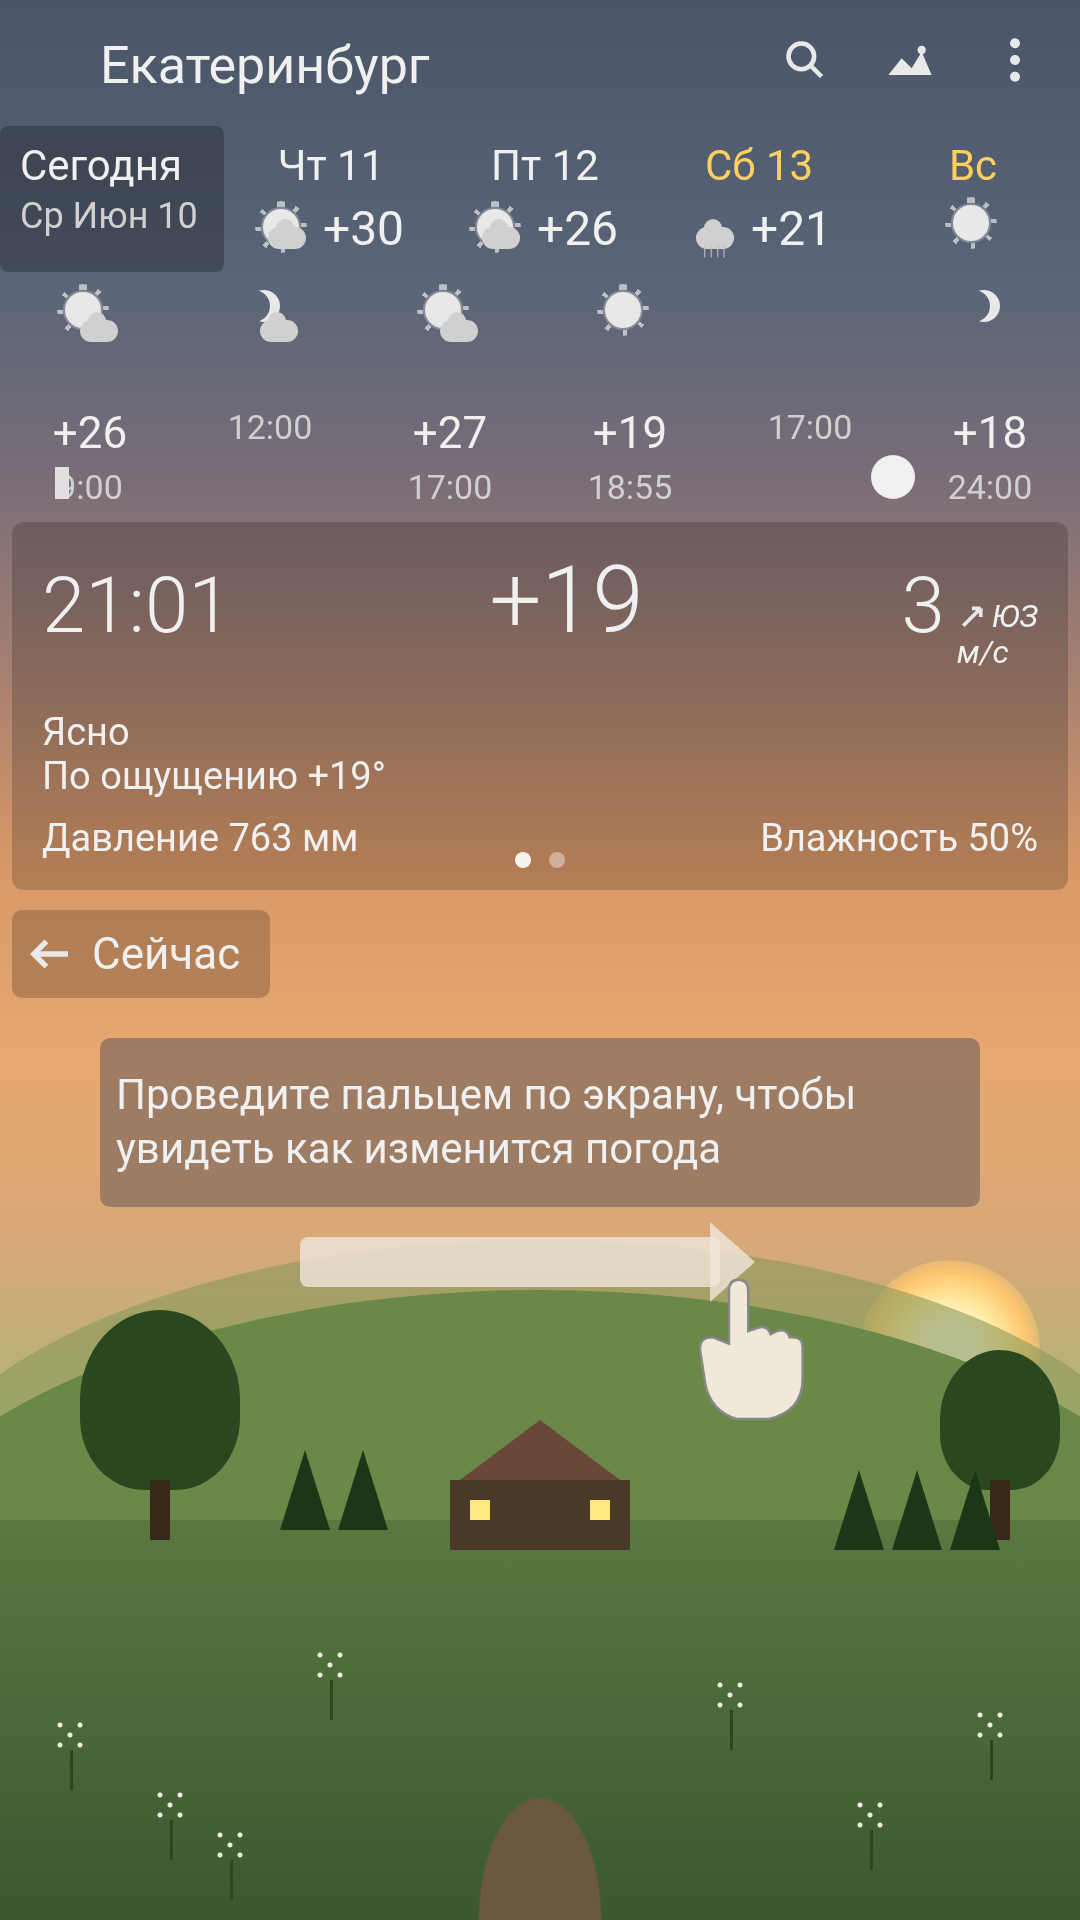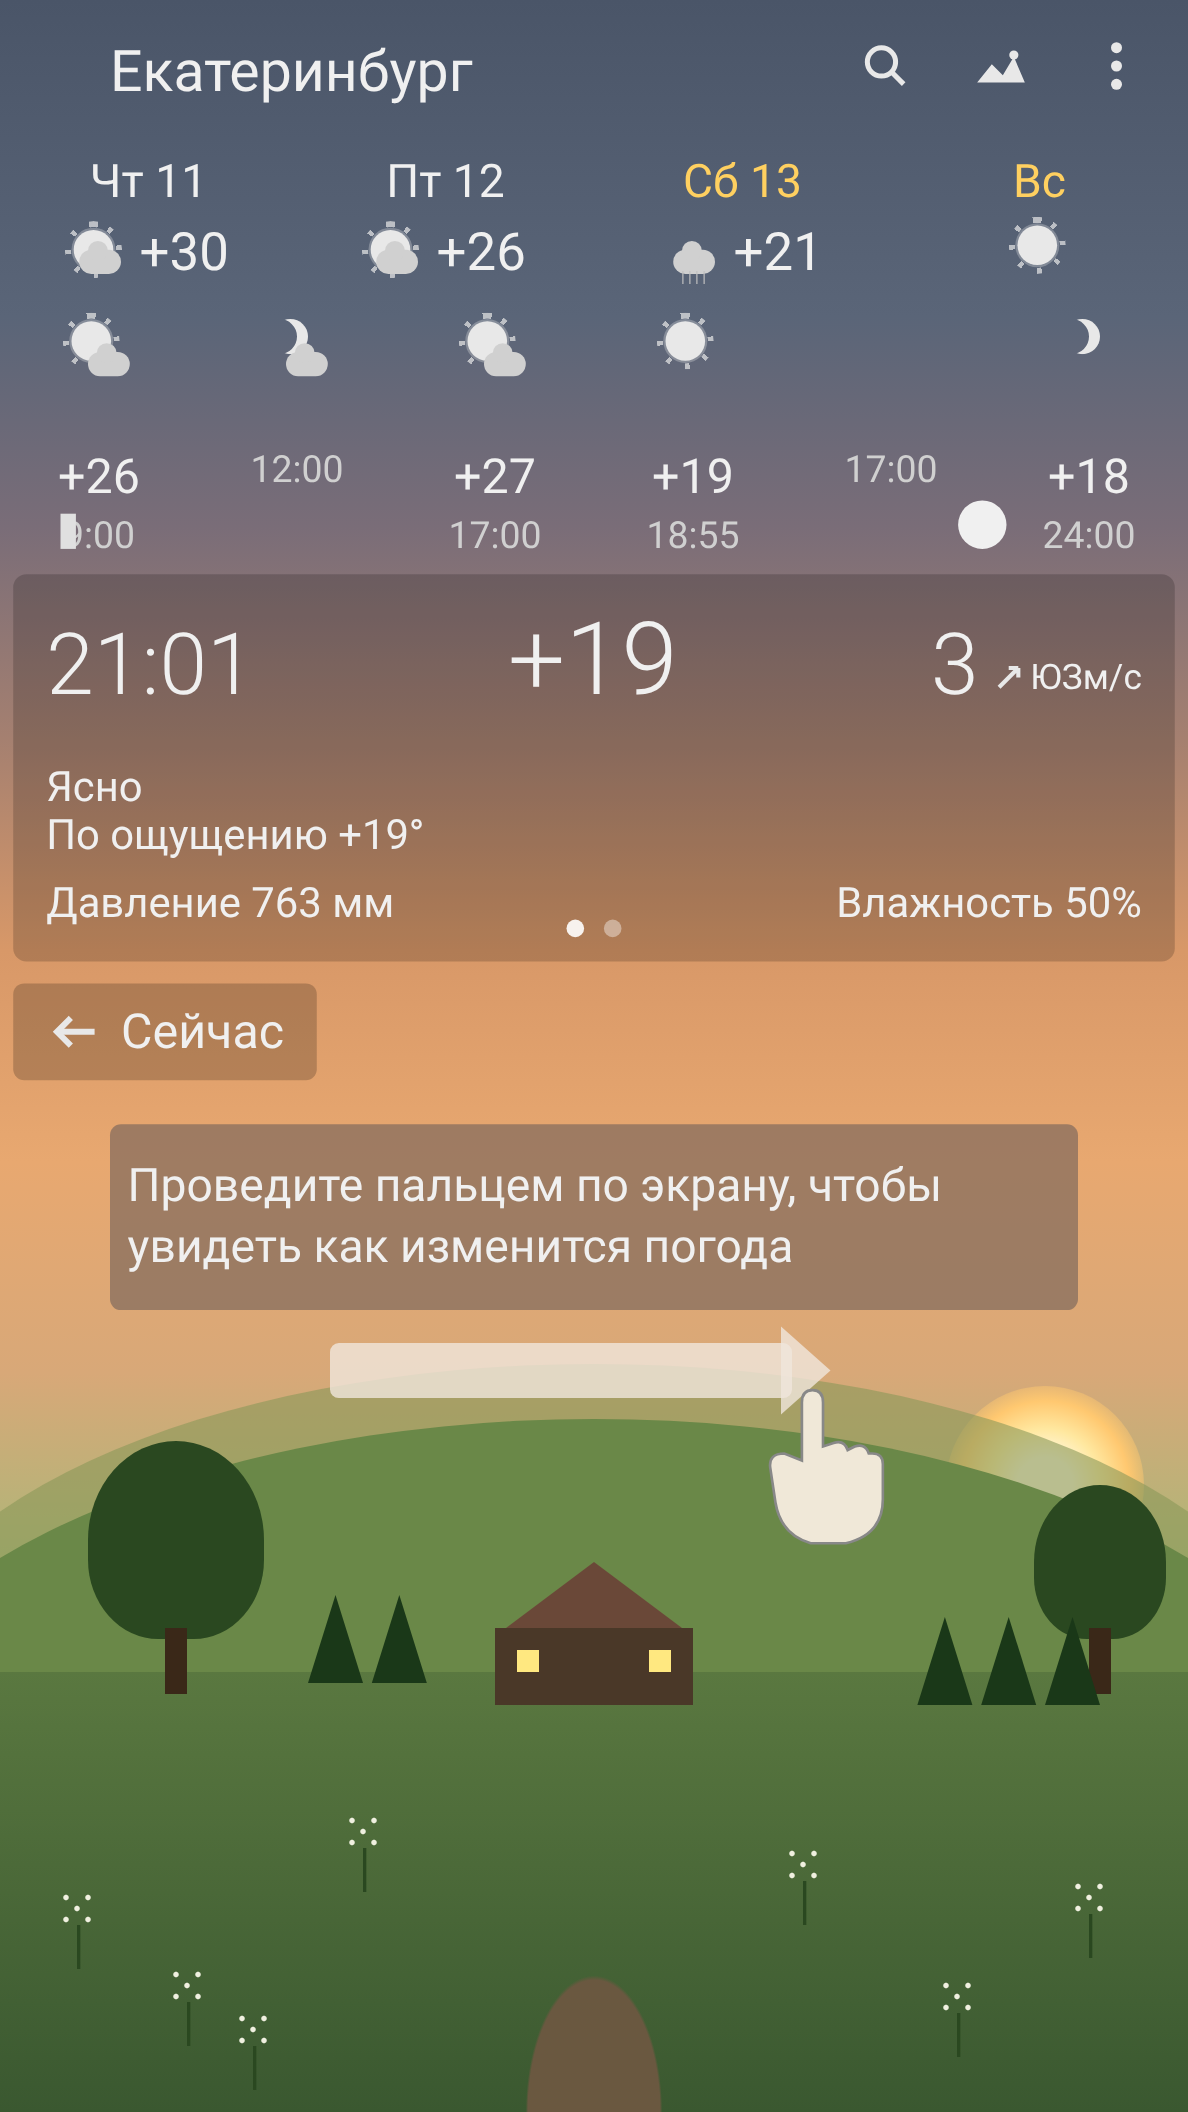--- a/index.html
+++ b/index.html
@@ -321,21 +321,21 @@
   .current-temp {
     font-size: 92px;
     font-weight: 300;
   }
   .current-wind {
     display: flex;
     align-items: baseline;
     gap: 12px;
   }
   .wind-speed { font-size: 78px; font-weight: 300; }
-  .wind-info { display: flex; flex-direction: row; align-items: flex-start; font-size: 32px; line-height: 1.1; }
+  .wind-info { display: flex; flex-direction: column; align-items: flex-start; font-size: 32px; line-height: 1.1; font-style: italic; }
   .wind-dir-row { display: flex; align-items: center; gap: 5px; }
   
   .current-row2 {
     display: flex;
     justify-content: space-between;
     margin-top: 40px;
     font-size: 38px;
     flex-direction: column;
   }
   .current-row3 {
@@ -362,21 +362,21 @@
   }
   .dot.active { background: rgba(255,255,255,0.9); }
   
   .now-badge {
     display: inline-flex;
     align-items: center;
     gap: 20px;
     margin: 20px 0 0 12px;
     background: rgba(0,0,0,0.2);
     border-radius: 10px;
-    padding: 18px 30px 18px 34px;
+    padding: 18px 30px 18px 16px;
     font-size: 44px;
   }
   
   .hint-bubble {
     margin: 40px 100px 0 100px;
     background: rgba(120,100,90,0.65);
     border-radius: 10px;
     padding: 30px 16px;
     font-size: 42px;
     line-height: 1.3;
@@ -536,20 +536,24 @@
           <svg width="10" height="44" viewBox="0 0 6 26" fill="#e8e8e8">
             <circle cx="3" cy="3" r="3"></circle>
               <circle cx="3" cy="13" r="3"></circle>
               <circle cx="3" cy="23" r="3"></circle>
           </svg>
         </div>
       </div>
     </div>
     
     <div class="forecast-days" id="days-container">
+        <div class="day-tab selected">
+          <div class="day-label">Сегодня</div>
+          <div class="day-sub">Ср Июн 10</div>
+        </div>
         <div class="day-tab">
           <div class="day-label">Чт 11</div>
           <div class="day-body">
             <div class="wicon small">
               <div class="sun-c"></div>
               <div class="cloud-c"></div>
             </div>
             <span class="day-temp">+30</span>
           </div>
         </div>

